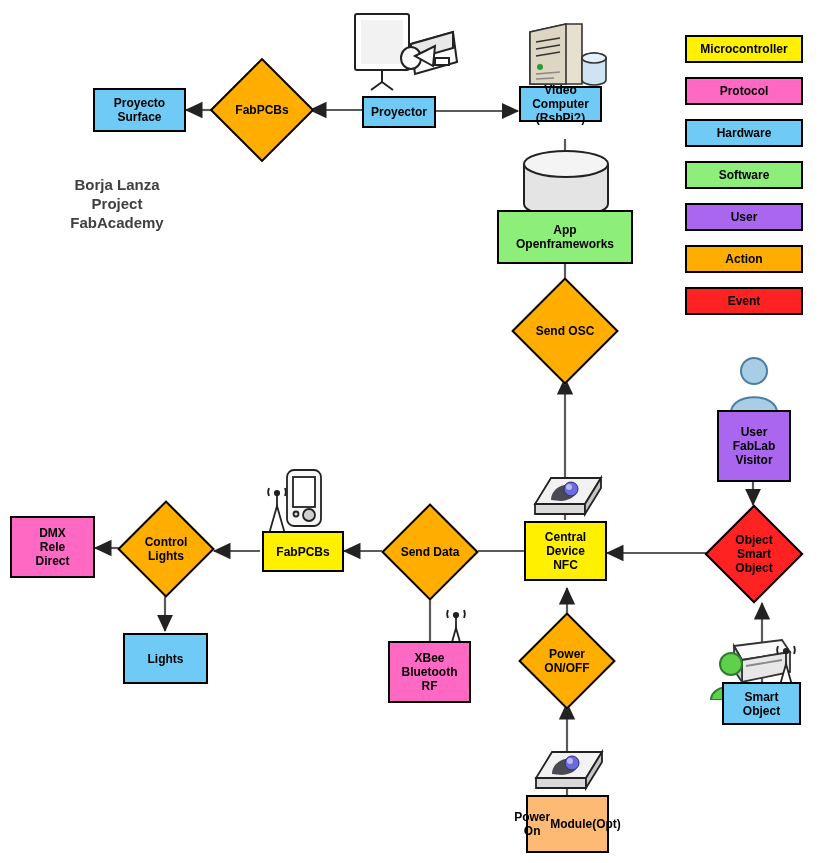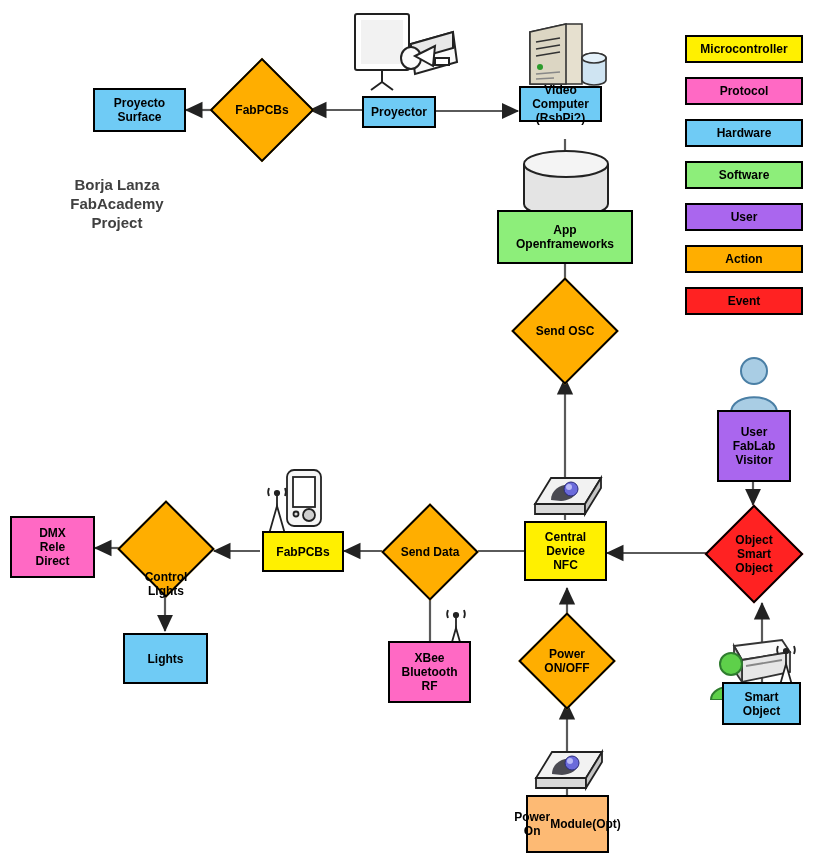--- a/index.html
+++ b/index.html
@@ -71,22 +71,22 @@
       <line x1="260" y1="551" x2="214" y2="551" marker-end="url(#ah)"></line>
 
       <line x1="119" y1="548" x2="95" y2="548" marker-end="url(#ah)"></line>
 
       <line x1="165" y1="594" x2="165" y2="631" marker-end="url(#ah)"></line>
     </g>
   </svg>
 
   <div class="title" style="left:32px;top:175px;width:170px;">
     <div>Borja Lanza</div>
+    <div>Project</div>
     <div>FabAcademy</div>
-    <div>Project</div>
   </div>
 
   <svg class="icon" style="left:349px;top:10px;width:112px;height:82px" viewBox="0 0 112 82">
     <g stroke="#222" stroke-width="2" fill="#fff">
       <rect x="6" y="4" width="54" height="56" rx="2"></rect>
       <rect x="12" y="10" width="42" height="44" fill="#f2f2f2" stroke="none"></rect>
       <path d="M33 60 L33 72 M33 72 L22 80 M33 72 L44 80" fill="none"></path>
       <path d="M62 34 L104 22 L108 52 L66 64 Z" fill="#fafafa"></path>
       <path d="M62 34 L104 22 L104 38 L62 50 Z" fill="#e8e8e8"></path>
       <ellipse cx="62" cy="48" rx="10" ry="11" fill="#fbfbfb"></ellipse>
@@ -240,21 +240,21 @@
   <div class="node" style="left:388px;top:641px;width:83px;height:62px;background:#FF69C4;flex-direction:column;">
     <span>XBee</span>
     <span>Bluetooth</span>
     <span>RF</span>
   </div>
 
   <div class="node" style="left:262px;top:531px;width:82px;height:41px;background:#FFF000;">
     <span>FabPCBs</span>
   </div>
 
-  <div class="diamond" style="left:117px;top:500px;width:98px;height:98px;align-items:flex-end;">
+  <div class="diamond" style="left:117px;top:500px;width:98px;height:98px;">
     <div class="dshape" style="width:69px;height:69px;background:#FFAE00;"></div>
     <div class="dlabel">
       <div>Control</div>
       <div>Lights</div>
     </div>
   </div>
 
   <div class="node" style="left:10px;top:516px;width:85px;height:62px;background:#FF69C4;flex-direction:column;">
     <span>DMX</span>
     <span>Rele</span>

